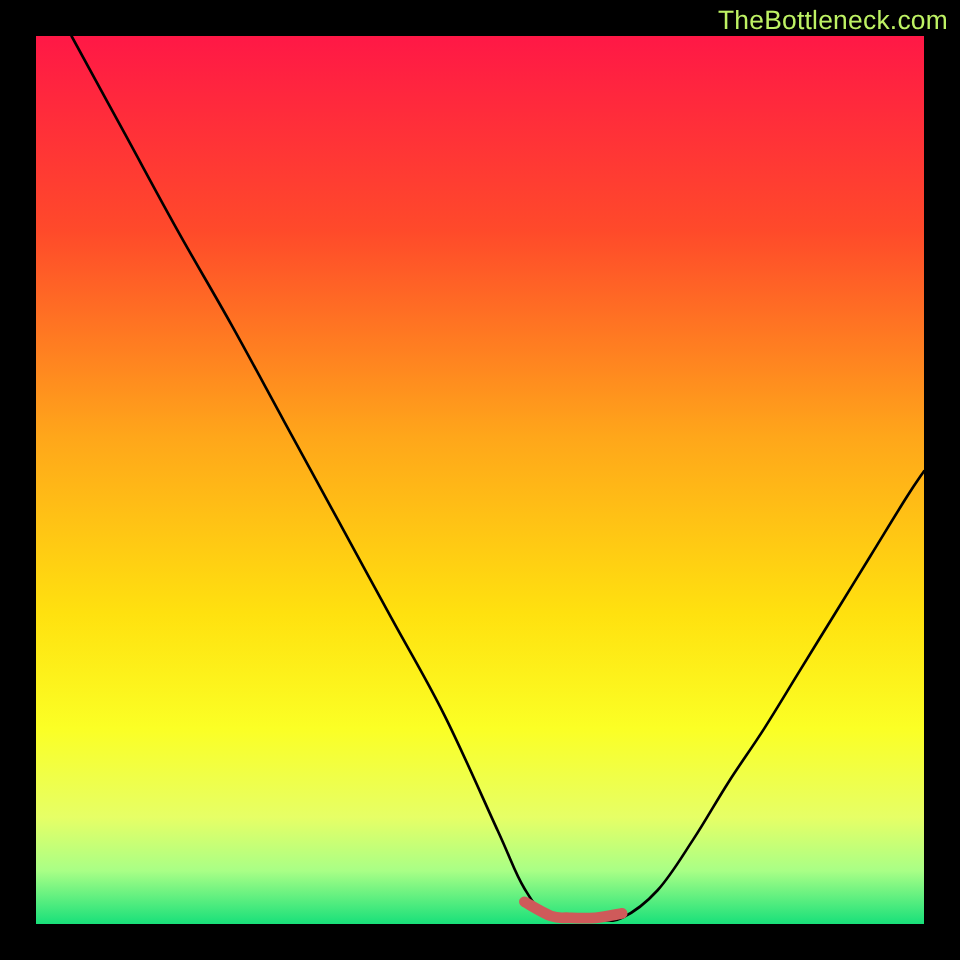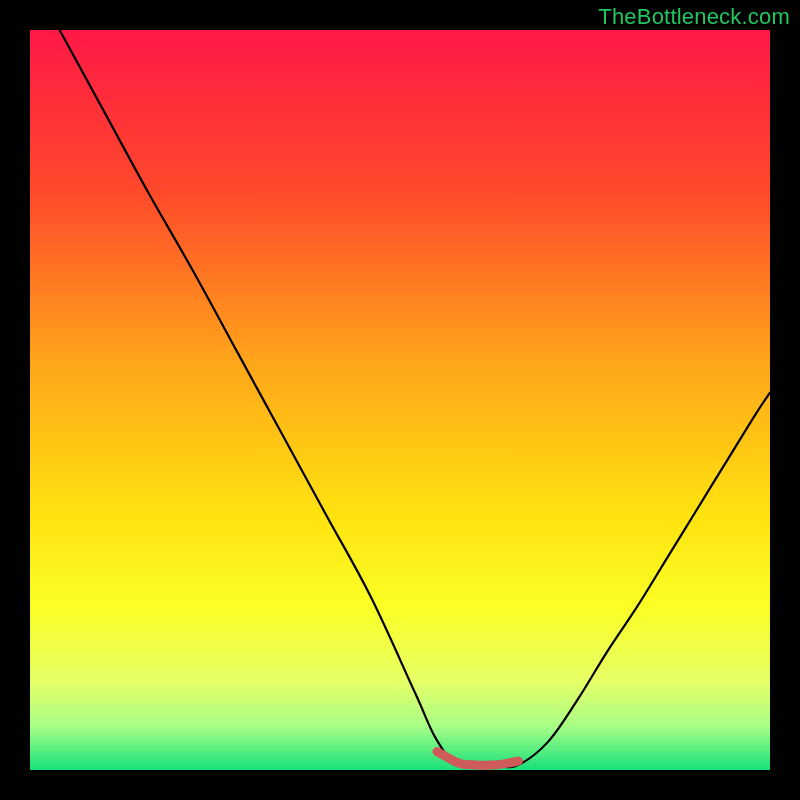--- a/index.html
+++ b/index.html
@@ -9,21 +9,21 @@
     width: 800px;
     height: 800px;
     background: #000;
   }
   .watermark {
     position: absolute;
     top: 4px;
     right: 10px;
     font-family: Arial, Helvetica, sans-serif;
     font-size: 22px;
-    color: #22c55e;
+    color: #bef264;
     font-weight: 500;
     letter-spacing: 0.2px;
     user-select: none;
   }
   .plot-wrap {
     position: absolute;
     left: 30px;
     top: 30px;
     width: 740px;
     height: 740px;

